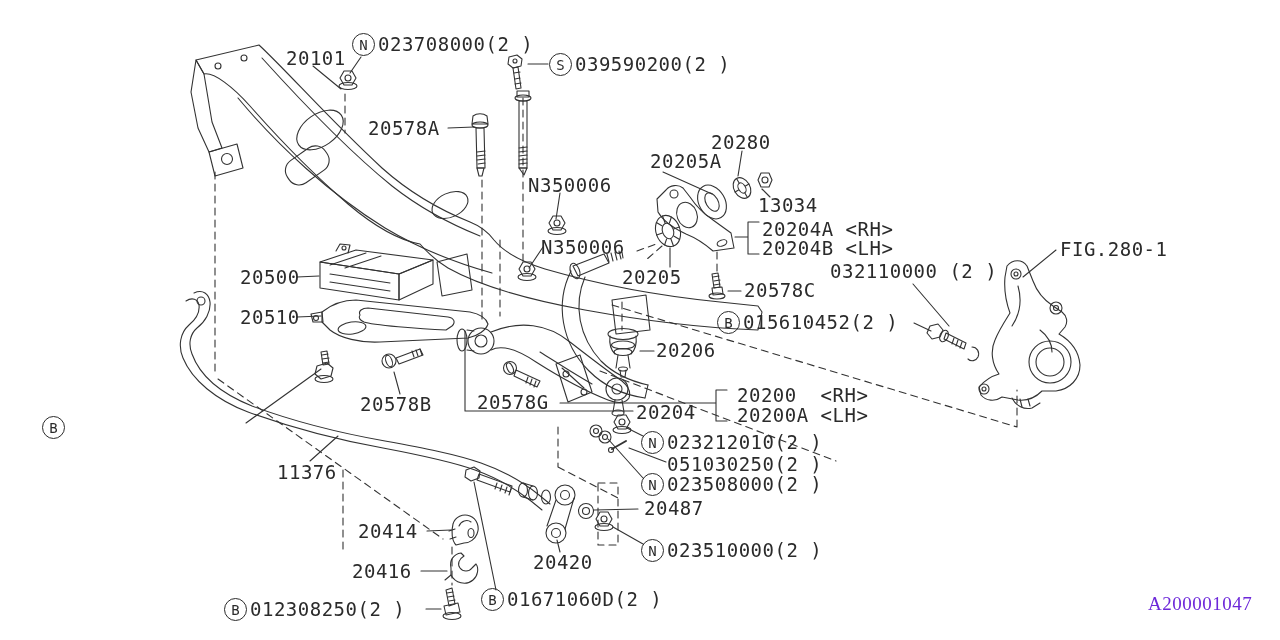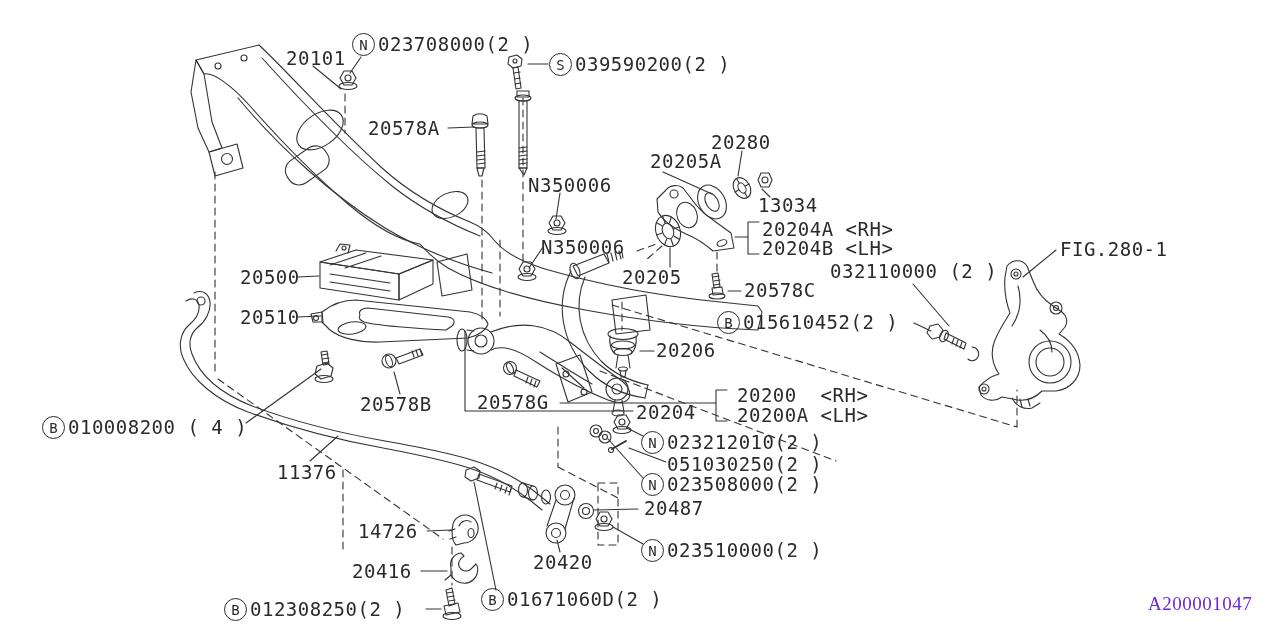--- a/index.html
+++ b/index.html
@@ -352,38 +352,37 @@
 <div class="lbl" style="left:656px;top:341px"><span class="t">20206</span></div>
 <div class="lbl" style="left:240px;top:268px"><span class="t">20500</span></div>
 <div class="lbl" style="left:240px;top:308px"><span class="t">20510</span></div>
 <div class="lbl" style="left:360px;top:395px"><span class="t">20578B</span></div>
 <div class="lbl" style="left:477px;top:393px"><span class="t">20578G</span></div>
 <div class="lbl" style="left:636px;top:403px"><span class="t">20204</span></div>
 <div class="lbl" style="left:737px;top:386px"><span class="t">20200  &lt;RH&gt;</span></div>
 <div class="lbl" style="left:737px;top:406px"><span class="t">20200A &lt;LH&gt;</span></div>
 <div class="lbl" style="left:42px;top:416px">
   <span class="cl">B</span>
-  <span class="t">010008200 ( 4 )</span>
 </div>
 <div class="lbl" style="left:277px;top:463px"><span class="t">11376</span></div>
 <div class="lbl" style="left:641px;top:431px">
   <span class="cl">N</span>
   <span class="t">023212010(2 )</span>
 </div>
 <div class="lbl" style="left:667px;top:455px"><span class="t">051030250(2 )</span></div>
 <div class="lbl" style="left:641px;top:473px">
   <span class="cl">N</span>
   <span class="t">023508000(2 )</span>
 </div>
 <div class="lbl" style="left:644px;top:499px"><span class="t">20487</span></div>
 <div class="lbl" style="left:641px;top:539px">
   <span class="cl">N</span>
   <span class="t">023510000(2 )</span>
 </div>
-<div class="lbl" style="left:358px;top:522px"><span class="t">14726</span></div>
+<div class="lbl" style="left:358px;top:522px"><span class="t">20414</span></div>
 <div class="lbl" style="left:352px;top:562px"><span class="t">20416</span></div>
 <div class="lbl" style="left:533px;top:553px"><span class="t">20420</span></div>
 <div class="lbl" style="left:481px;top:588px">
   <span class="cl">B</span>
   <span class="t">01671060D(2 )</span>
 </div>
 <div class="lbl" style="left:224px;top:598px">
   <span class="cl">B</span>
   <span class="t">012308250(2 )</span>
 </div>

